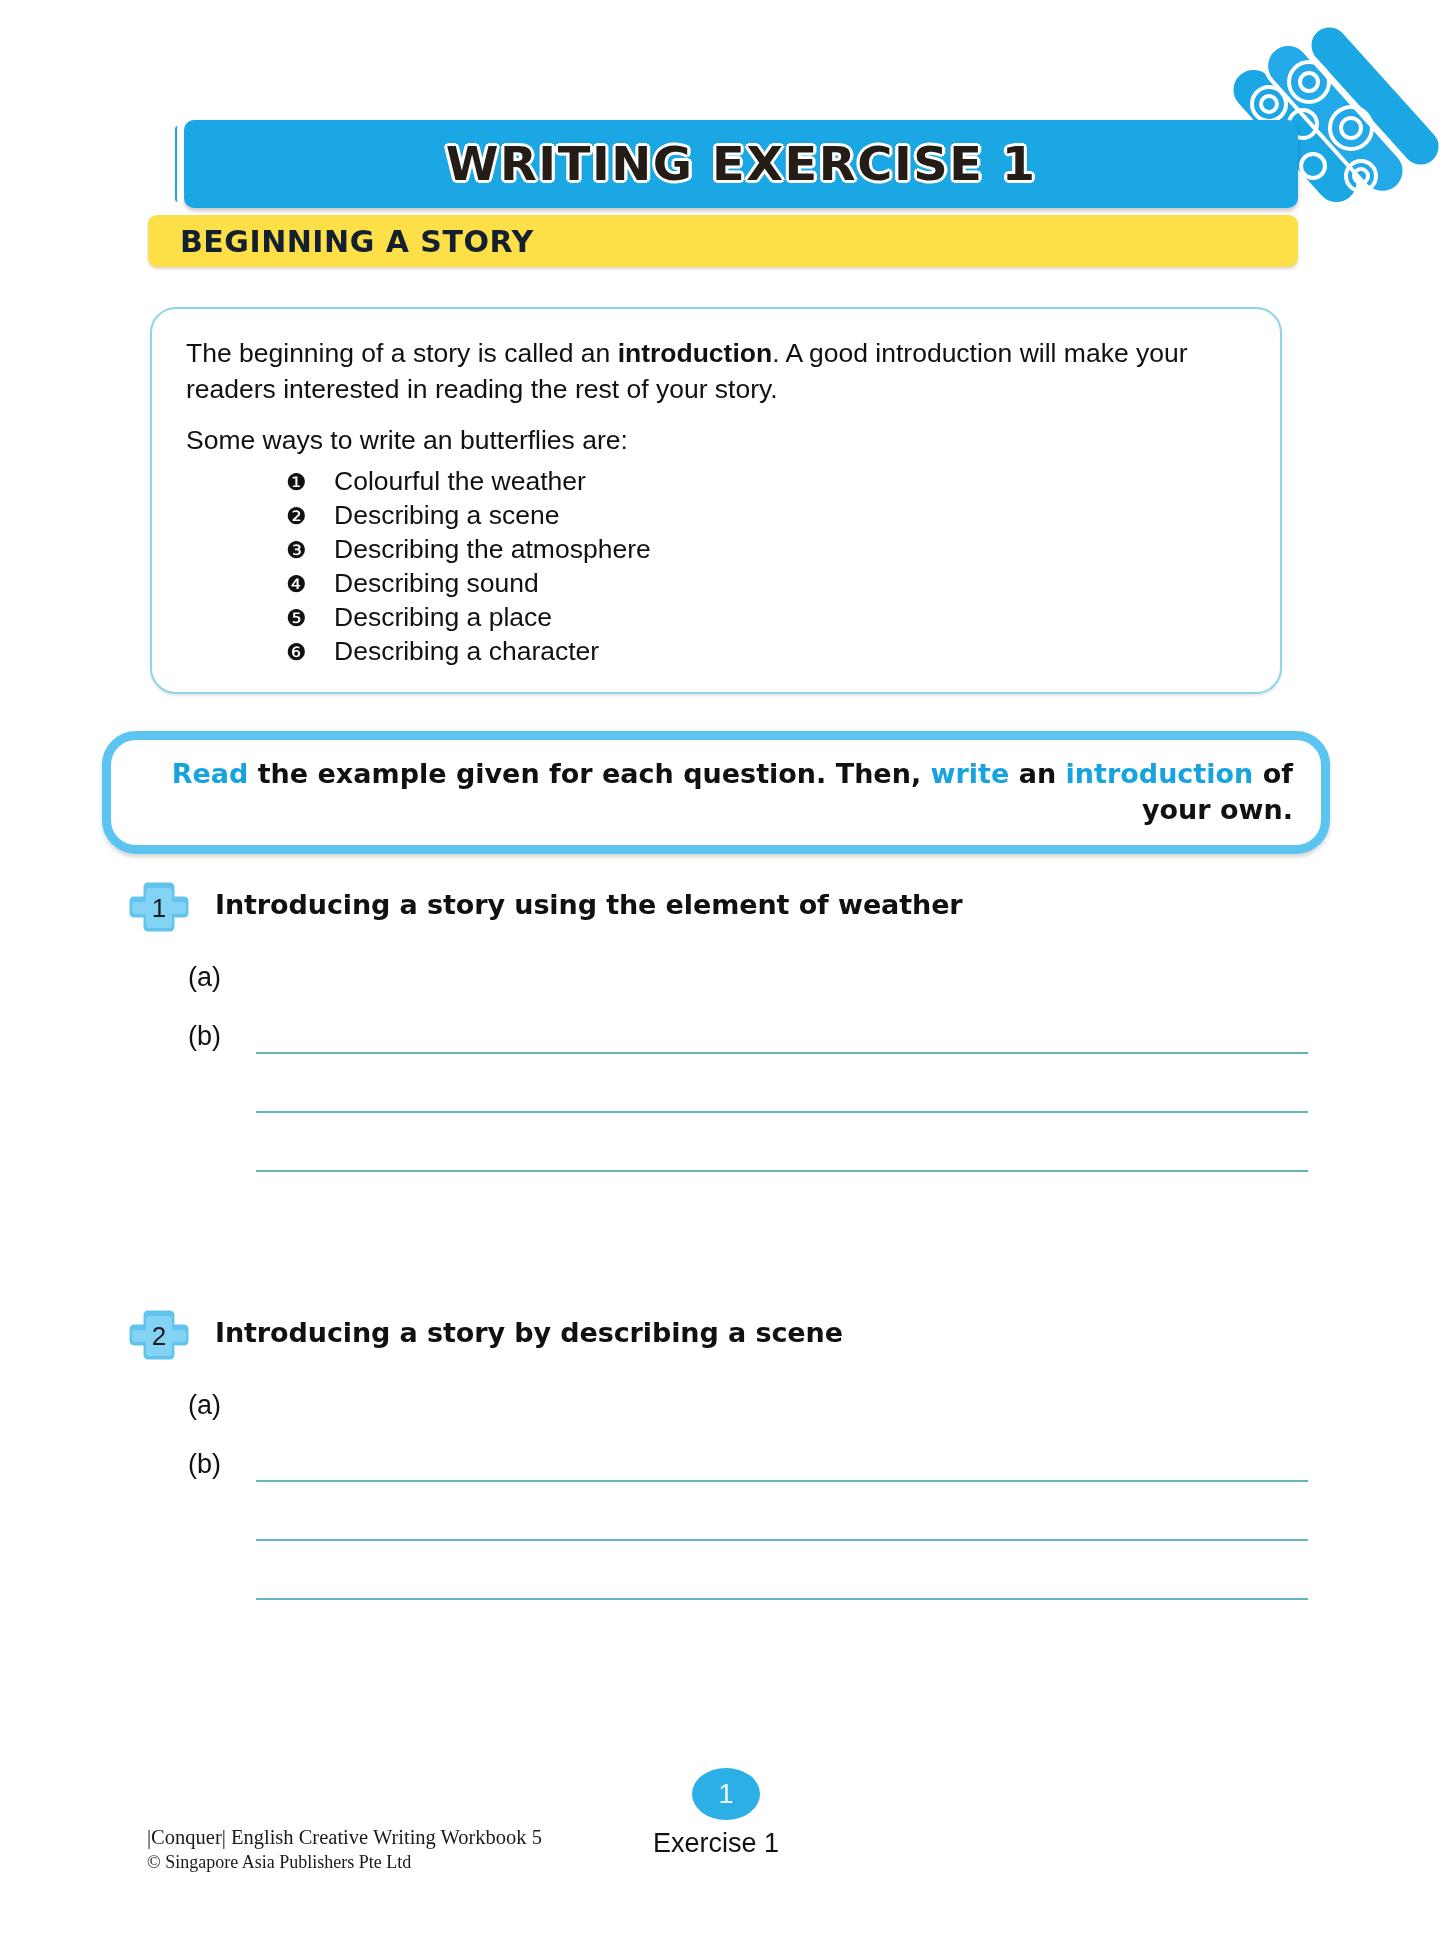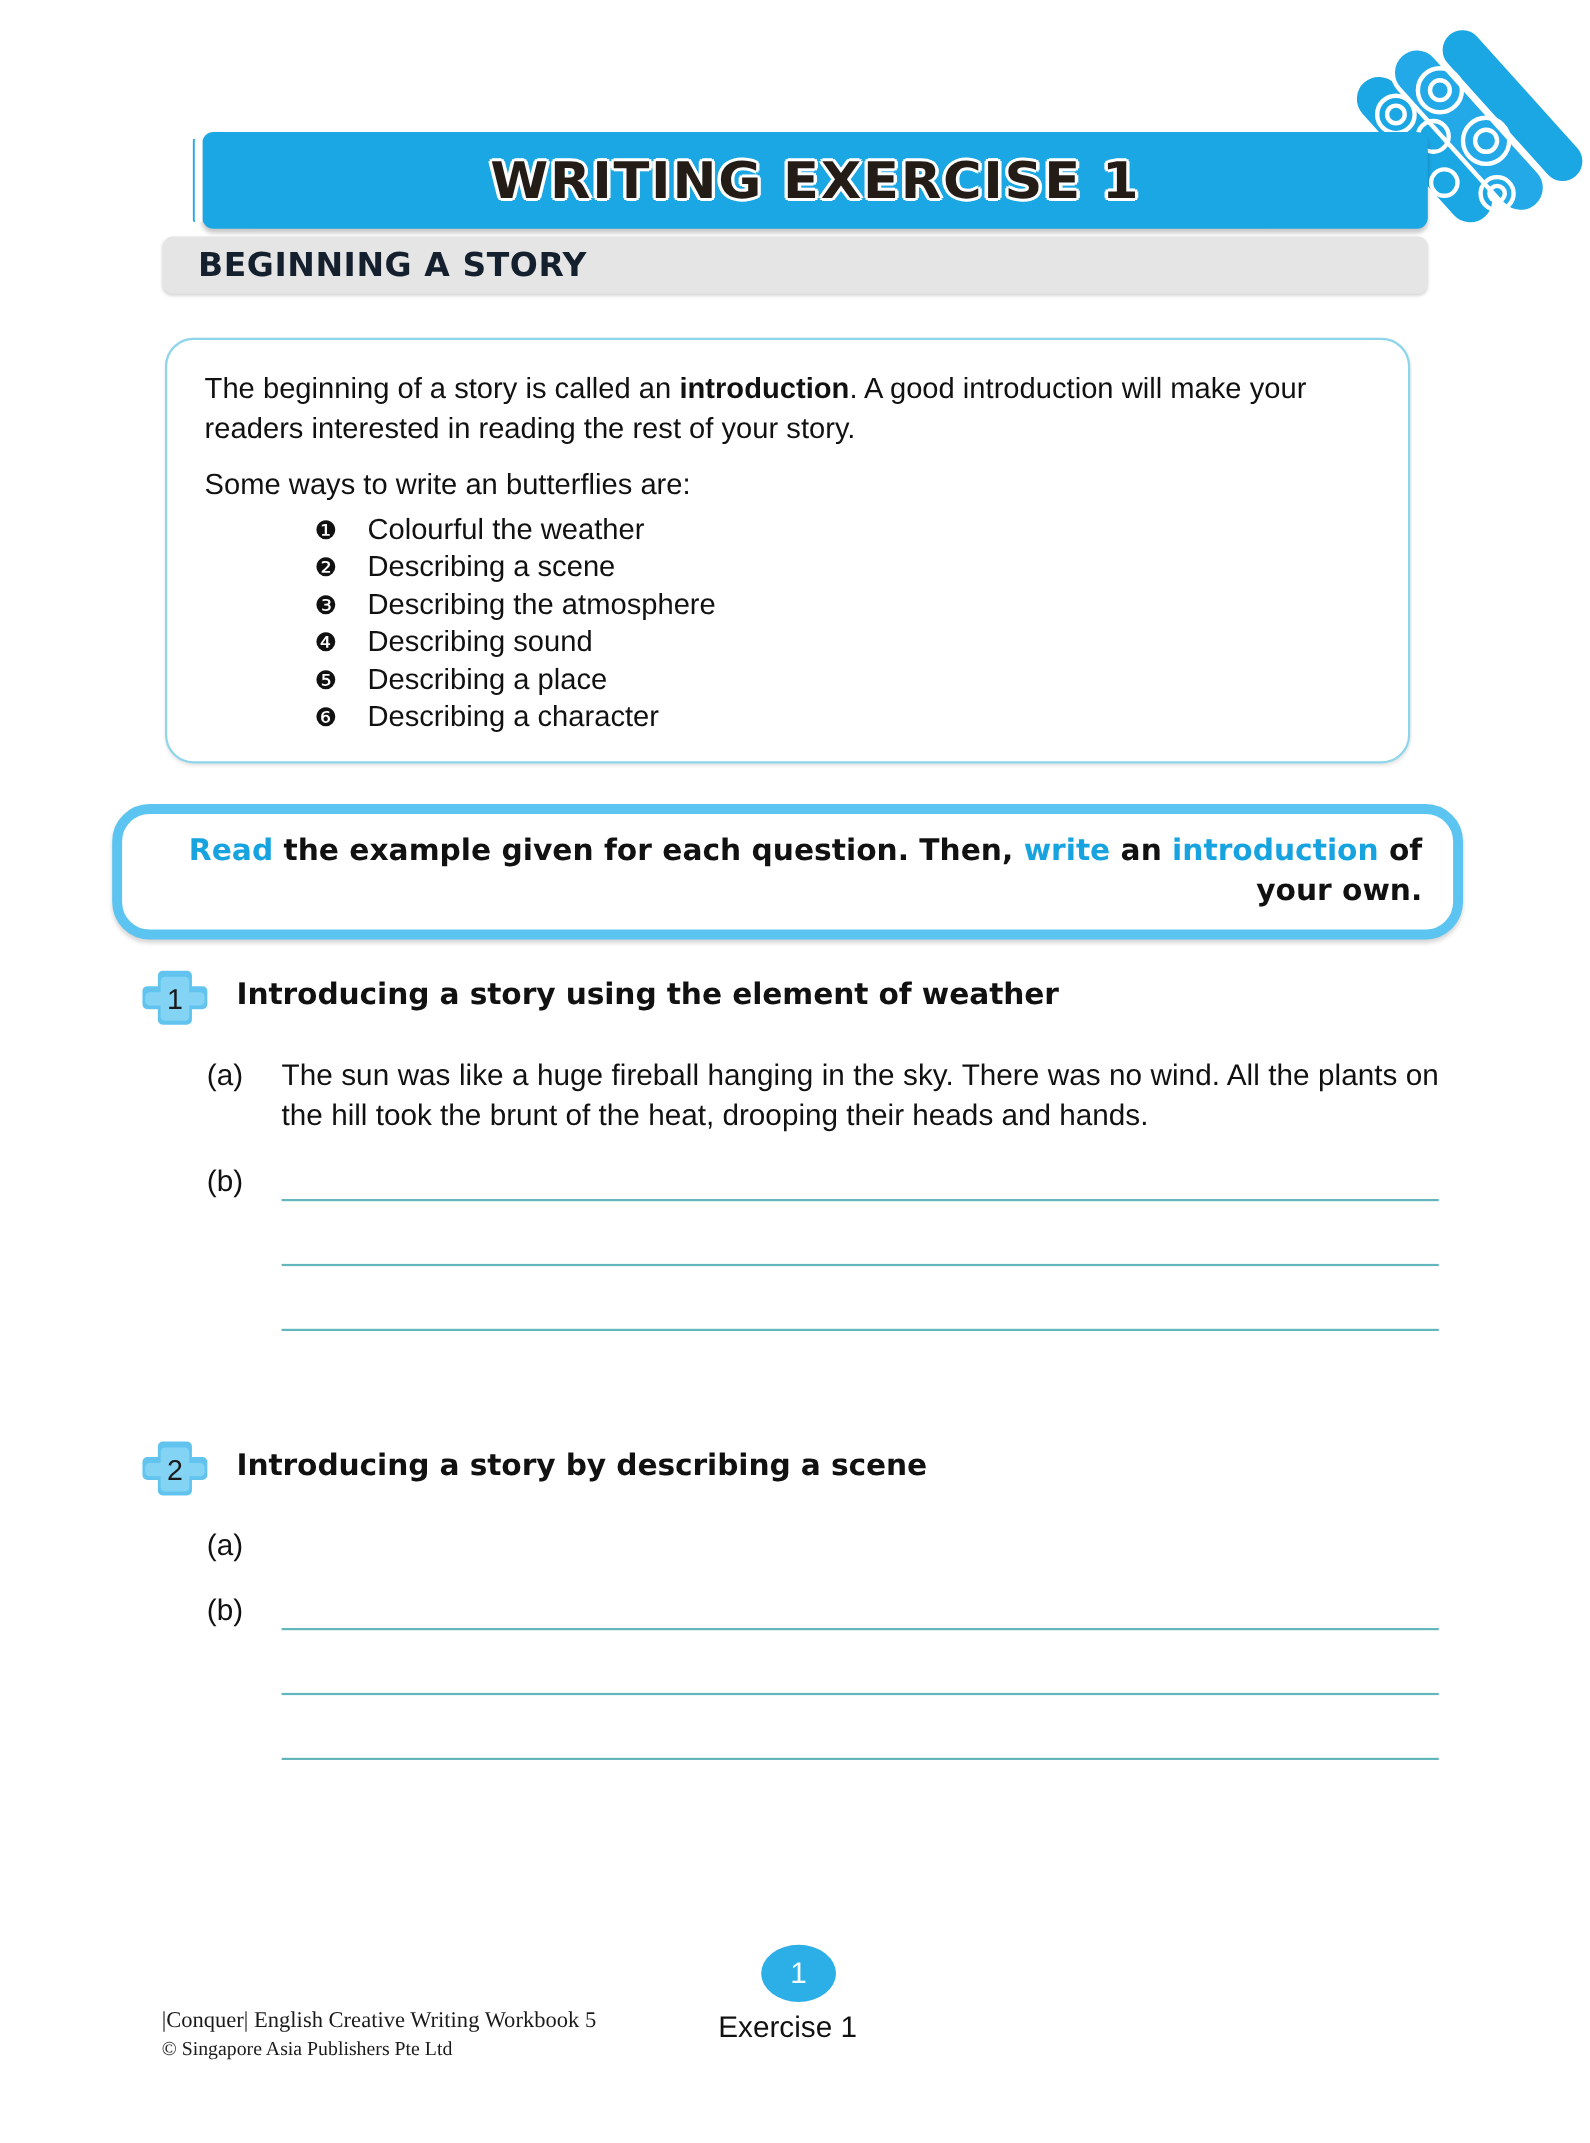--- a/index.html
+++ b/index.html
@@ -65,21 +65,21 @@
       -2px -2px 0 #fff,  2px -2px 0 #fff,
       -2px  2px 0 #fff,  2px  2px 0 #fff,
       -3px  0   0 #fff,  3px  0   0 #fff,
        0   -3px 0 #fff,  0    3px 0 #fff;
     transform: scaleX(1.04);
     white-space: nowrap;
   }
   .subtitle-bar {
     margin-top: 7px;
     height: 52px;
-    background: #e5e5e5;
+    background: #fde047;
     border-radius: 9px;
     display: flex;
     align-items: center;
     padding-left: 32px;
     box-shadow: 0 2px 3px rgba(0,0,0,.16);
   }
   .subtitle-text {
     font-family: "DejaVu Sans", sans-serif;
     font-size: 30px;
     font-weight: bold;
@@ -344,21 +344,20 @@
         <path d="M20 4 h22 a6 6 0 0 1 6 6 v8 h8 a6 6 0 0 1 6 6 v12 a6 6 0 0 1 -6 6 h-8 v8 a6 6 0 0 1 -6 6 h-22 a6 6 0 0 1 -6 -6 v-8 h-8 a6 6 0 0 1 -6 -6 v-12 a6 6 0 0 1 6 -6 h8 v-8 a6 6 0 0 1 6 -6 z" fill="#62C4EE" stroke="#ffffff" stroke-width="3"></path>
         <path d="M22 11 h18 a4 4 0 0 1 4 4 v10 h10 a4 4 0 0 1 4 4 v4 a4 4 0 0 1 -4 4 h-10 v10 a4 4 0 0 1 -4 4 h-18 a4 4 0 0 1 -4 -4 v-10 h-10 a4 4 0 0 1 -4 -4 v-4 a4 4 0 0 1 4 -4 h10 v-10 a4 4 0 0 1 4 -4 z" fill="#8AD6F4" opacity="0.85"></path>
       </svg>
       <span class="badge-num">1</span>
     </div>
     <div class="q-title">Introducing a story using the element of weather</div>
   </div>
 
   <div class="part">
     <div class="part-label">(a)</div>
-    <div class="part-body">The sun was like a huge fireball hanging in the sky. There was no wind. All the plants on the hill took the brunt of the heat, drooping their heads and hands.</div>
   </div>
 
   <div class="part">
     <div class="part-label">(b)</div>
     <div class="answer-lines">
       <div class="answer-line"></div>
       <div class="answer-line"></div>
       <div class="answer-line"></div>
     </div>
   </div>

